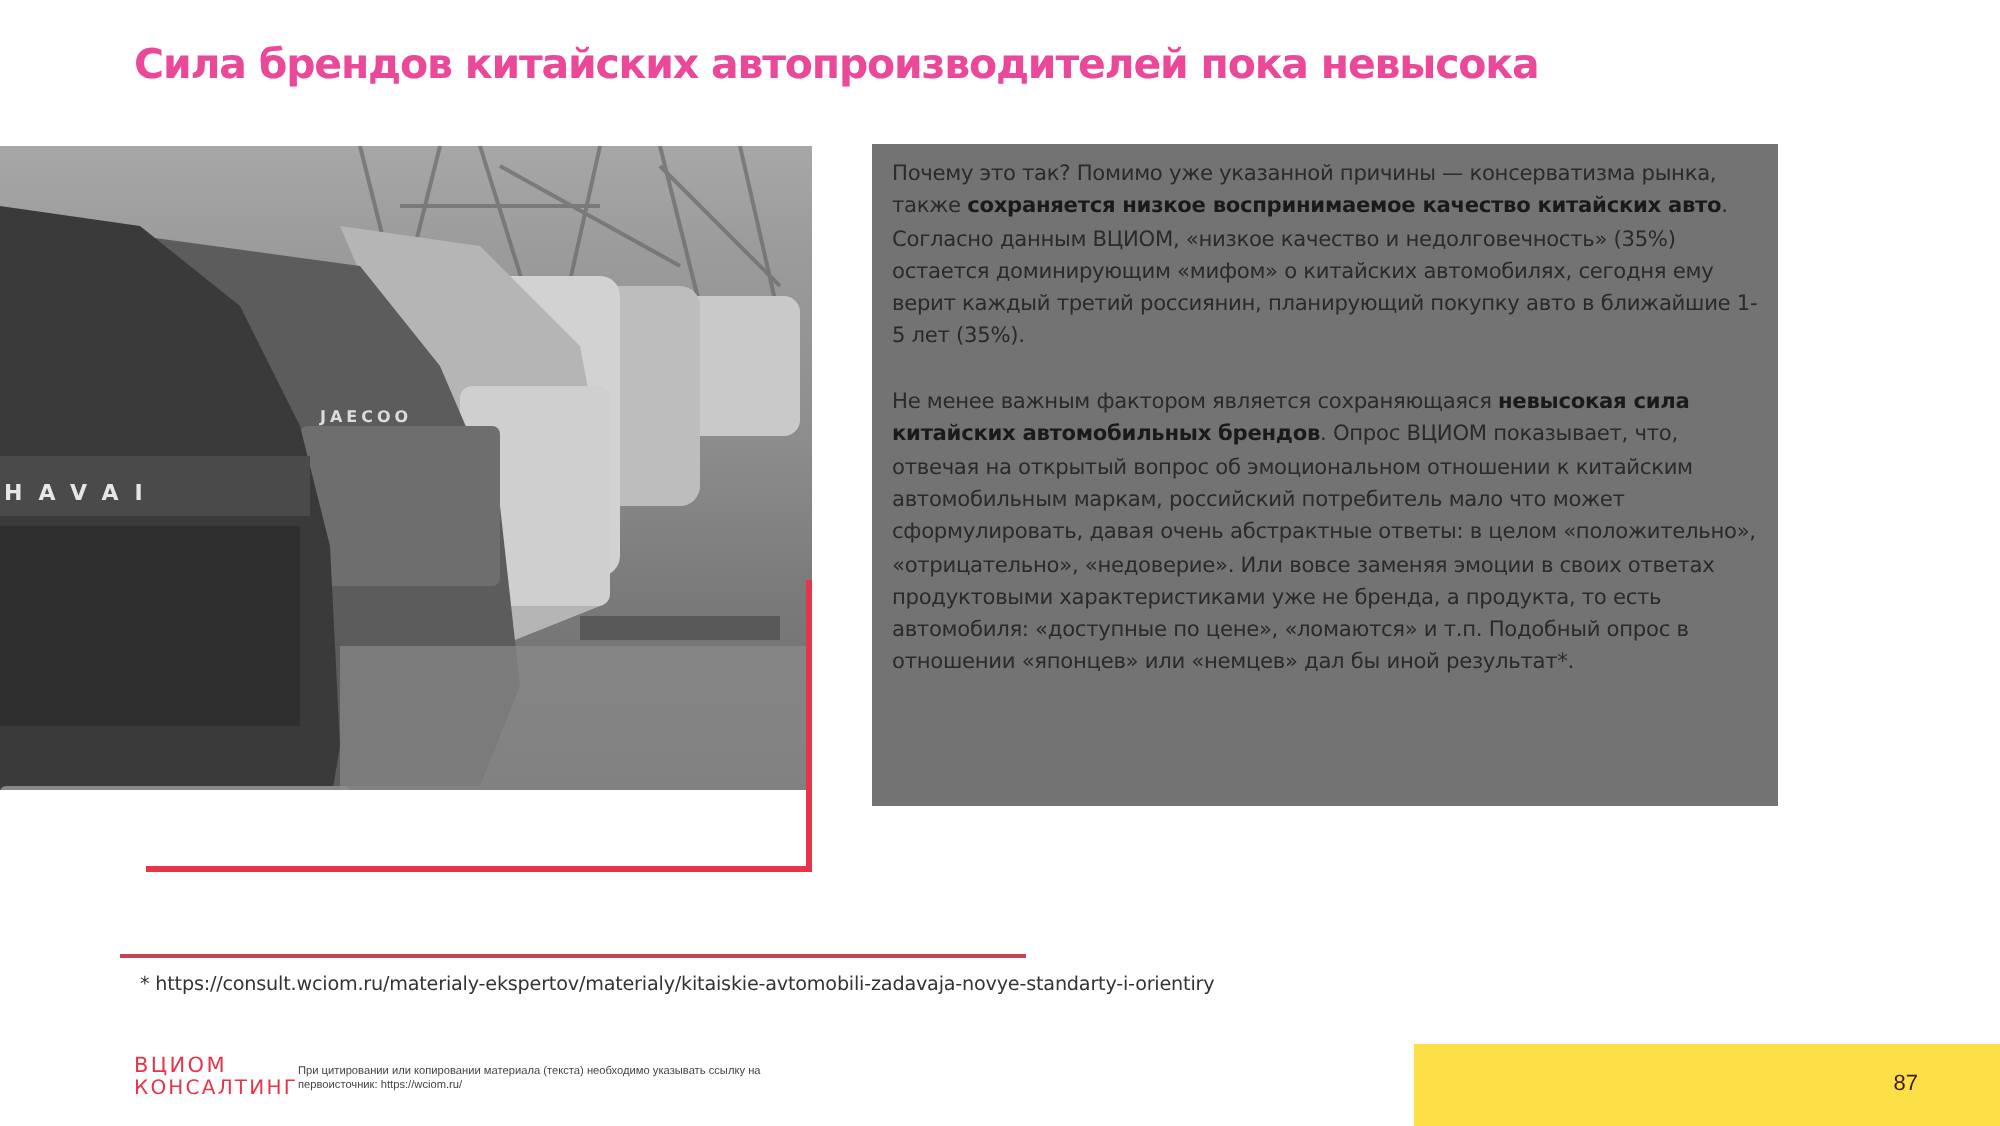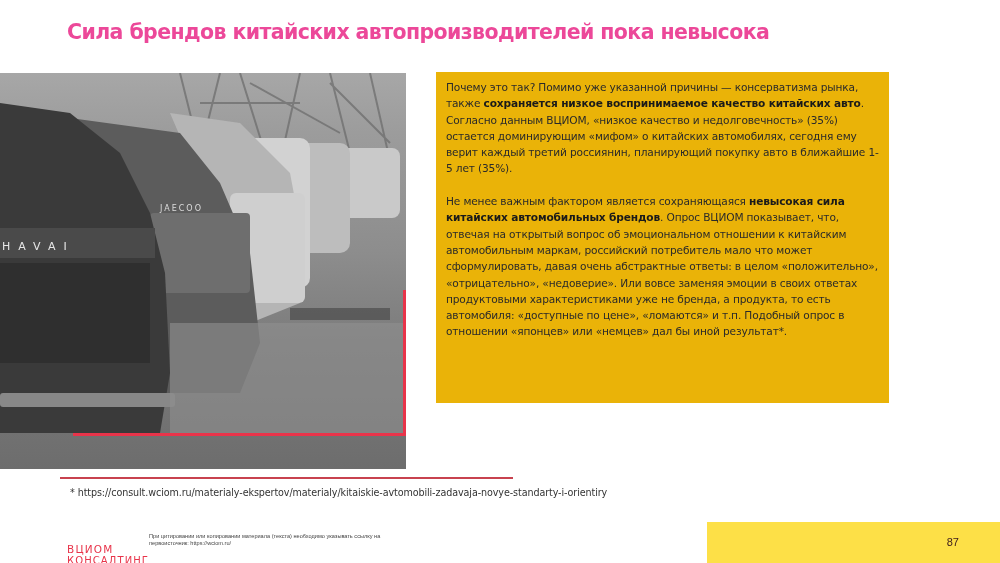--- a/index.html
+++ b/index.html
@@ -7,59 +7,60 @@
   body { position: relative; font-family: "DejaVu Sans", sans-serif; color: #222; }
 
   .title {
     position: absolute; left: 67px; top: 20px;
     font-family: "DejaVu Sans", sans-serif; font-weight: bold;
     font-size: 20.5px; letter-spacing: -0.6px;
     color: #ec4899;
   }
 
   .photo {
-    position: absolute; left: 0; top: 73px; width: 406px; height: 396px;
+    position: absolute; left: 0; top: 73px; width: 406px; height: 322px;
     overflow: hidden;
     background: linear-gradient(180deg, #a7a7a7 0%, #9c9c9c 15%, #8d8d8d 45%, #7a7a7a 70%, #6d6d6d 100%);
+    font-weight: bold;
   }
   .photo svg { position: absolute; left: 0; top: 0; }
 
   .frame-v {
     position: absolute; left: 403px; top: 290px; width: 3px; height: 146px;
     background: #e8344a;
   }
   .frame-h {
     position: absolute; left: 73px; top: 433px; width: 333px; height: 3px;
     background: #e8344a;
   }
 
   .textbox {
     position: absolute; left: 436px; top: 72px; width: 453px; height: 331px;
-    background: #eab308;
+    background: #737373;
     padding: 7px 8px 0 10px;
     font-family: "DejaVu Sans", sans-serif;
     font-size: 10.6px; line-height: 16.3px;
     color: #2a2a2a;
     letter-spacing: -0.15px;
   }
   .textbox p { margin-bottom: 16.3px; }
   .textbox b { font-weight: bold; color: #1a1a1a; }
 
   .foot-rule {
     position: absolute; left: 60px; top: 477px; width: 453px; height: 2px;
     background: #c8424f;
   }
   .footnote {
     position: absolute; left: 70px; top: 487px;
     font-family: "DejaVu Sans", sans-serif;
     font-size: 9.6px; color: #333; letter-spacing: -0.1px;
   }
 
   .logo { position: absolute; left: 67px; top: 528px; color: #e8344a; }
-  .logo .l1 { font-family: "DejaVu Sans", sans-serif; font-size: 10.5px; letter-spacing: 1.2px; line-height: 11px; margin-top: 16px; }
+  .logo .l1 { font-family: "DejaVu Sans", sans-serif; font-size: 10.5px; letter-spacing: 1.2px; line-height: 11px; }
   .logo .l2 { font-family: "DejaVu Sans", sans-serif; font-size: 10px; letter-spacing: 1.1px; line-height: 12px; }
 
   .cite {
     position: absolute; left: 149px; top: 533px; width: 260px;
     font-family: "Liberation Sans", sans-serif;
     font-size: 5.6px; line-height: 7.4px; color: #444;
   }
 
   .pagebar {
     position: absolute; left: 707px; top: 522px; width: 293px; height: 41px;

